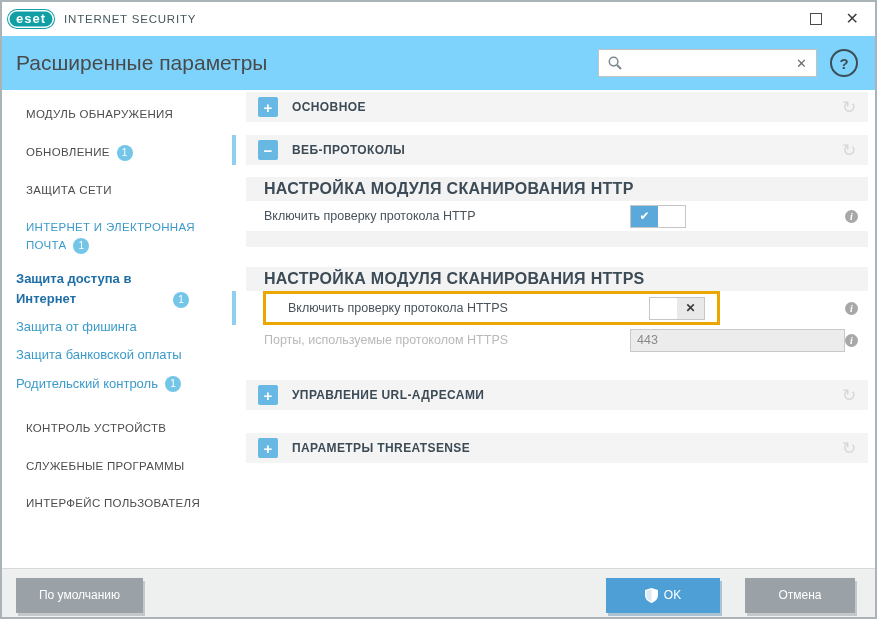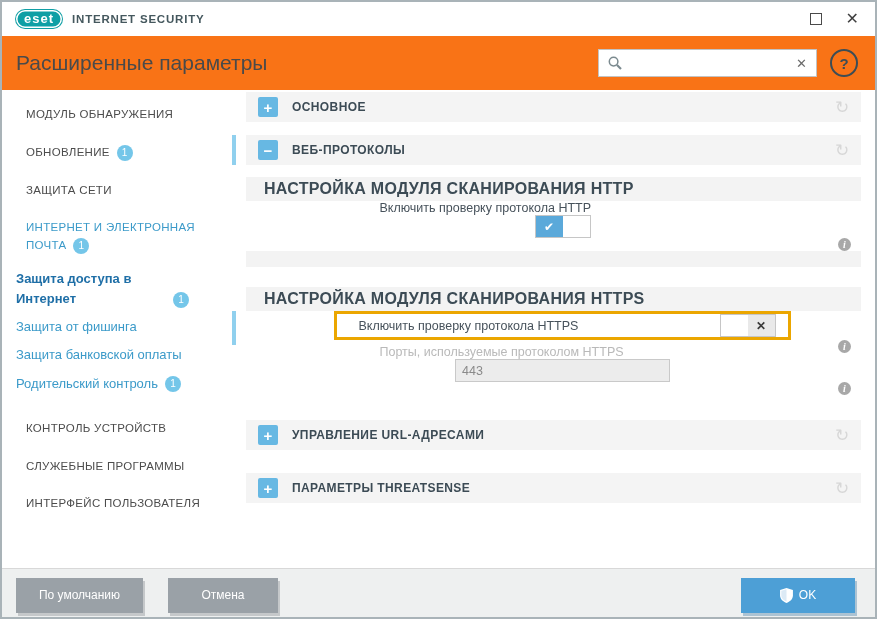--- a/index.html
+++ b/index.html
@@ -2,32 +2,32 @@
 <html><head>
 <meta charset="utf-8">
 <style>
   * { margin:0; padding:0; box-sizing:border-box; }
   body { background:#d8dcde; font-family:"Liberation Sans", sans-serif; }
   .window {
     width:877px; height:619px; background:#fff; position:relative;
     border:2px solid #a9b3b8; overflow:hidden;
   }
   
-  .titlebar { height:34px; display:flex; align-items:center; padding:0 16px 0 14px; background:#fff; }
+  .titlebar { height:34px; display:flex; align-items:center; padding:0 16px 0 6px; background:#fff; }
   .logo-pill {
     background:#0f9fa5; color:#fff; border-radius:10px; font-weight:bold;
     font-size:13px; padding:1px 8px 2px 8px; letter-spacing:1px;
     box-shadow: inset 0 0 0 1.5px #fff, 0 0 0 1px #0f9fa5;
   }
-  .product-name { margin-left:10px; font-size:11.5px; font-weight:bold; color:#45585e; letter-spacing:0.8px; }
+  .product-name { margin-left:10px; font-size:11.5px; font-weight:normal; color:#45585e; letter-spacing:0.8px; }
   .win-buttons { margin-left:auto; display:flex; gap:24px; align-items:center; }
   .max-btn { width:12px; height:12px; border:1px solid #4a4a4a; cursor:pointer; }
   .close-btn { font-size:16px; color:#3f3f3f; cursor:pointer; line-height:1; }
   
-  .header { height:54px; display:flex; align-items:center; padding:0 17px 0 14px; background:#f97316; }
+  .header { height:54px; display:flex; align-items:center; padding:0 17px 0 14px; background:#7dd3fc; }
   .page-title { font-size:21px; color:#4a4a4a; }
   .search-box { margin-left:auto; width:219px; height:28px; border:1px solid #c3c3c3; display:flex; align-items:center; padding:0 9px; background:#fff; }
   .search-box input { border:none; outline:none; flex:1; font-size:13px; margin-left:7px; font-family:"Liberation Sans",sans-serif; color:#444; min-width:0; }
   .search-clear { color:#6a6a6a; font-size:13px; cursor:pointer; }
   .help-btn { width:28px; height:28px; border-radius:50%; border:2px solid #3d4d55; color:#3d4d55; font-weight:bold; font-size:15px; display:flex; align-items:center; justify-content:center; margin-left:13px; cursor:pointer; }
   
   .main { display:flex; height:478px; }
   .sidebar { width:230px; padding-top:6px; flex-shrink:0; }
   .content { flex:1; padding:2px 14px 0 14px; }
   
@@ -53,21 +53,21 @@
     display:flex; align-items:center; justify-content:center; border-radius:2px; margin-right:14px; flex-shrink:0; cursor:pointer;
   }
   .sec-title { font-size:12px; font-weight:bold; color:#3c4b55; letter-spacing:0.4px; }
   .reset-icon { margin-left:auto; color:#d7d7d7; font-size:17px; cursor:pointer; line-height:1; transform:scaleX(-1); }
   .blue-indicator { position:absolute; left:-14px; top:0; width:4px; background:#90d0ee; }
   .sec-header .blue-indicator { height:30px; }
   .sec-body { background:#fff; padding-bottom:9px; }
   .subheader { height:24px; background:#f3f3f3; display:flex; align-items:center; padding-left:18px; margin-top:12px; font-size:16px; font-weight:bold; color:#3c4b55; letter-spacing:0.3px; }
   .subheader.gap-top { margin-top:20px; }
   .spacer-gray { height:16px; background:#f3f3f3; }
-  .setting-row { min-height:30px; display:flex; align-items:center; padding-left:18px; position:relative;flex-direction:column; }
+  .setting-row { min-height:30px; display:flex; align-items:center; padding-left:18px; position:relative; }
   .setting-label { font-size:12.5px; color:#47525b; width:366px; flex-shrink:0; }
   .setting-label.disabled { color:#b9b9b9; }
   
   .toggle { width:56px; height:23px; border:1px solid #c6c6c6; display:flex; background:#fff; cursor:pointer; flex-shrink:0; }
   .toggle .half { width:50%; height:100%; display:flex; align-items:center; justify-content:center; font-size:12px; }
   .toggle.on .half-left { background:#5ba9da; color:#fff; }
   .toggle.off .half-right { background:#e9e9e9; color:#3a3a3a; font-weight:bold; }
   
   .setting-row.hl { height:34px; padding-left:0; }
   .setting-row.hl .blue-indicator { height:34px; }
@@ -208,23 +208,23 @@
           <span class="sec-title">ПАРАМЕТРЫ THREATSENSE</span>
           <span class="reset-icon">↺</span>
         </div>
       </div>
 
     </div>
   </div>
 
   <div class="footer">
     <button class="btn btn-gray btn-default">По умолчанию</button>
-    <button class="btn btn-gray btn-cancel">Отмена</button>
     <button class="btn btn-ok">
       <svg width="13" height="15" viewBox="0 0 12 14">
         <path d="M6 0 L12 1.8 V6.8 C12 10.8 9 12.8 6 14 C3 12.8 0 10.8 0 6.8 V1.8 Z" fill="#ffffff"></path>
         <path d="M6 1.2 L6 12.7 C3.6 11.6 1.1 9.9 1.1 6.8 V2.6 Z" fill="#dceaf5"></path>
       </svg>
       <span>OK</span>
     </button>
+    <button class="btn btn-gray btn-cancel">Отмена</button>
   </div>
 
 </div>
 
 </body></html>

